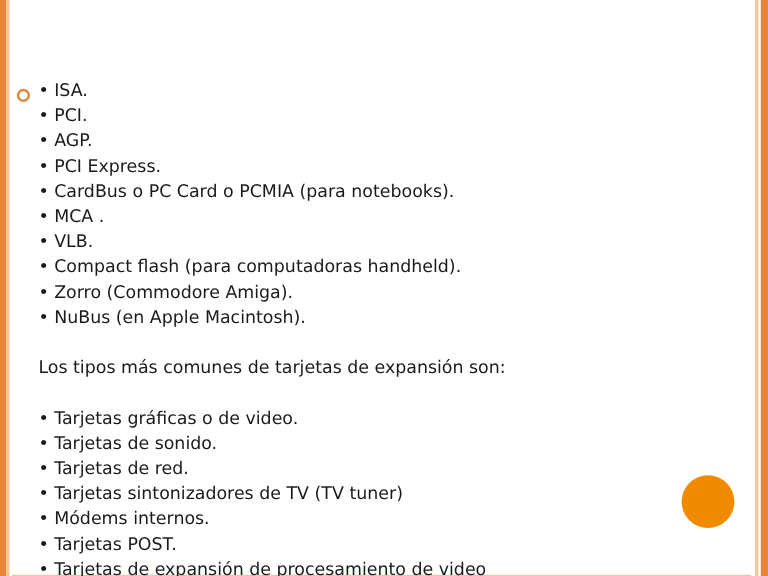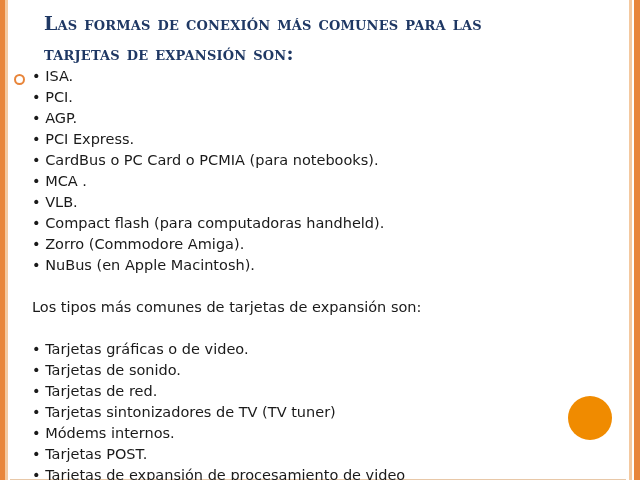--- a/index.html
+++ b/index.html
@@ -117,21 +117,20 @@
   }
 </style>
 </head>
 <body>
 
 <div class="slide">
   <div class="left-bar-outer"></div>
   <div class="left-bar-inner"></div>
 
   <div class="content-frame">
-    <div class="title">Las formas de conexión más comunes para las tarjetas de expansión son:</div>
     <div class="bullet-marker"></div>
     <div class="body-text">• ISA.
 • PCI.
 • AGP.
 • PCI Express.
 • CardBus o PC Card o PCMIA (para notebooks).
 • MCA .
 • VLB.
 • Compact flash (para computadoras handheld).
 • Zorro (Commodore Amiga).

